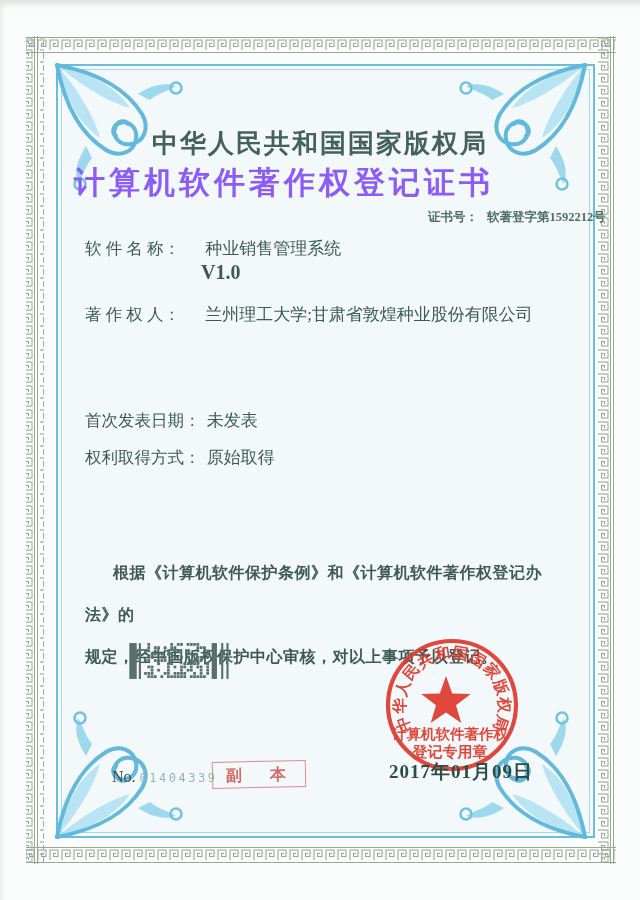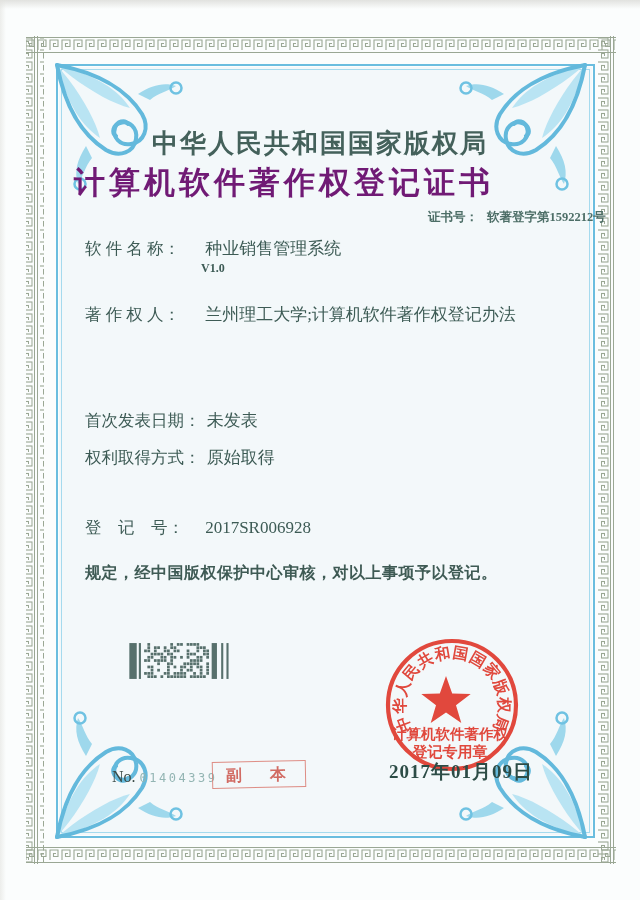--- a/index.html
+++ b/index.html
@@ -12,27 +12,27 @@
   .abs{position:absolute;}
   .scan-edge-top{left:0;top:0;width:640px;height:9px;
     background:linear-gradient(180deg,#d6d6d2 0%,rgba(255,255,255,0) 100%);opacity:.7;}
   .scan-edge-left{left:0;top:0;width:6px;height:900px;
     background:linear-gradient(90deg,#e3e3df 0%,rgba(255,255,255,0) 100%);opacity:.6;}
   .border-svg{left:0;top:0;z-index:1;}
   .content{z-index:2;}
   .authority-title{left:0;top:126px;width:640px;text-align:center;
     font-size:26px;font-weight:bold;letter-spacing:2px;color:#44615b;}
   .certificate-title{left:0;top:162px;width:568px;text-align:center;
-    font-size:31px;font-weight:bold;letter-spacing:4px;color:#701a75;}
+    font-size:31px;font-weight:bold;letter-spacing:4px;color:#8b5cf6;}
   .certno{left:388px;top:209px;font-size:12.5px;color:#4d6e67;font-weight:600;margin-left:40px;}
   .certno .v{margin-left:9px;}
   .row{left:85px;width:520px;font-size:16.5px;font-weight:400;color:#3d5b55;}
   .row .lbl{display:inline-block;min-width:114px;}
   .row .val{margin-left:2px;font-size:17px;}
-  .val2{left:201px;font-size:12px;font-weight:600;color:#3d5b55;}
+  .val2{left:201px;font-size:20px;font-weight:600;color:#3d5b55;}
   .statement{left:85px;width:482px;font-size:16px;font-weight:600;
     color:#3e5a54;letter-spacing:.5px;line-height:42px;}
   .statement .l1{display:block;text-indent:28px;}
   .statement .l2{display:block;}
   .barcode{left:128px;top:642px;z-index:2;}
   .seal{left:377px;top:630px;z-index:3;opacity:.92;}
   .issue-date{left:389px;top:759px;z-index:4;font-size:19px;font-weight:bold;
     color:#2c4c46;letter-spacing:1px;font-family:Liberation Serif, serif;}
   .serial{left:112px;top:768px;z-index:4;font-size:16px;color:#3b4b47;}
   .serial .num{font-family:"DejaVu Sans Mono",monospace;font-size:12px;
@@ -96,41 +96,38 @@
   </div>
 
   <div class="abs content row" style="top:237px">
     <span class="lbl">软 件 名 称：</span>
     <span class="val">种业销售管理系统</span>
   </div>
   <div class="abs content val2" style="top:261px">V1.0</div>
 
   <div class="abs content row" style="top:303px">
     <span class="lbl">著 作 权 人：</span>
-    <span class="val">兰州理工大学;计算机软件著作权登记办法</span>
+    <span class="val">兰州理工大学;甘肃省敦煌种业股份有限公司</span>
   </div>
 
 
   <div class="abs content row" style="top:446px">
     <span class="lbl">权利取得方式：</span>
     <span class="val">原始取得</span>
   </div>
 
   <div class="abs content row" style="top:409px">
     <span class="lbl">首次发表日期：</span>
     <span class="val">未发表</span>
   </div>
 
 
-  <div class="abs content row" style="top:517px">
-    <span class="lbl">登　记　号：</span>
-    <span class="val">2017SR006928</span>
-  </div>
 
   <div class="abs content statement" style="top:552px">
+    <span class="l1">根据《计算机软件保护条例》和《计算机软件著作权登记办法》的</span>
     <span class="l2">规定，经中国版权保护中心审核，对以上事项予以登记。</span>
   </div>
 
   <svg class="abs barcode" width="104" height="38" viewBox="0 0 96 36">
       <rect x="0" y="1" width="7" height="34" fill="#57706c"></rect>
       <rect x="9" y="1" width="2" height="34" fill="#57706c"></rect>
       <rect x="17.1" y="1" width="2.6" height="2.6" fill="#57706c"></rect>
       <rect x="38.8" y="1" width="2.6" height="2.6" fill="#57706c"></rect>
       <rect x="45" y="1" width="2.6" height="2.6" fill="#57706c"></rect>
       <rect x="48.1" y="1" width="2.6" height="2.6" fill="#57706c"></rect>

